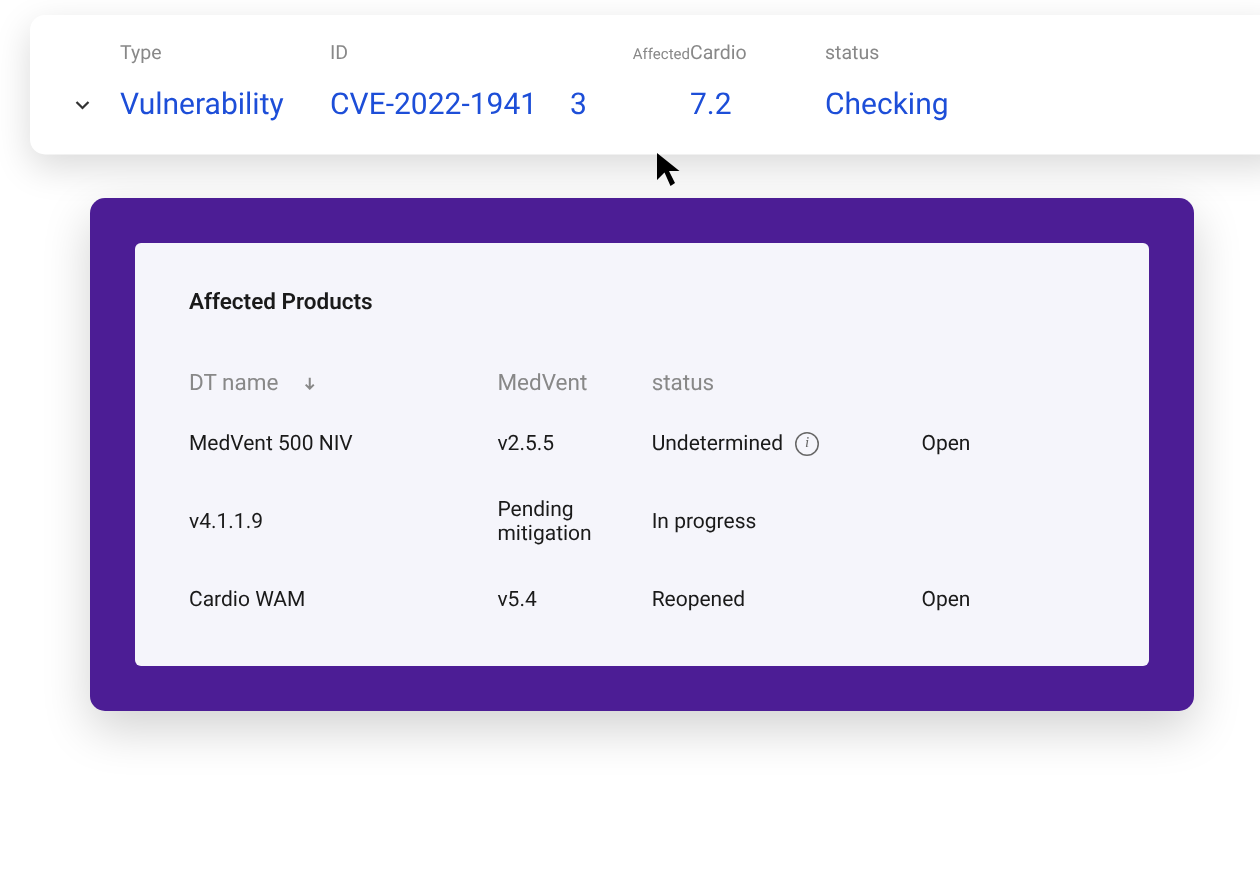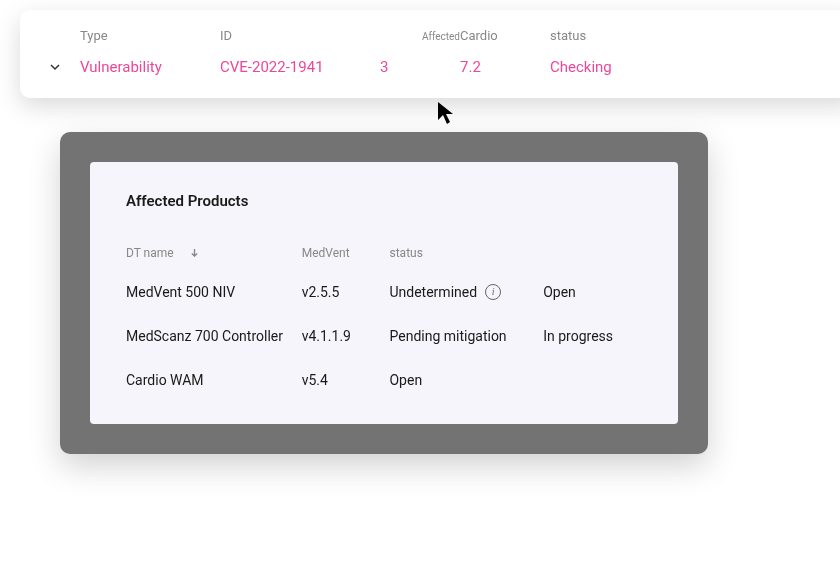--- a/index.html
+++ b/index.html
@@ -41,39 +41,39 @@
     .col-header.small {
       font-size: 10px;
       text-align: right;
     }
     .data-row {
       display: grid;
       grid-template-columns: 30px 140px 160px 80px 90px 1fr;
       align-items: center;
     }
     .data-cell {
-      font-size: 15px;
-      color: #ec4899;
+      font-size: 20px;
+      color: #1d4ed8;
       font-weight: 400;
     }
     .chevron {
       display: inline-block;
       cursor: pointer;
     }
     .chevron svg {
       width: 10px;
       height: 10px;
       stroke: #333;
     }
     .детаил-card {
       position: absolute;
       top: 132px;
       left: 60px;
-      width: 648px;
-      background: #737373;
+      width: 736px;
+      background: #4c1d95;
       border-radius: 10px;
       box-shadow: 0 12px 32px rgba(0,0,0,0.18);
       padding: 30px;
     }
     .detail-inner {
       background: #f5f5fb;
       border-radius: 4px;
       padding: 30px 36px 36px 36px;
     }
     .detail-title {
@@ -81,21 +81,21 @@
       font-weight: 600;
       color: #1a1a1a;
       margin-bottom: 36px;
     }
     .detail-header-row {
       display: grid;
       grid-template-columns: 1.6fr 0.8fr 1.4fr 0.9fr;
       margin-bottom: 24px;
     }
     .detail-col-header {
-      font-size: 12px;
+      font-size: 15px;
       color: #888;
       font-weight: 400;
       display: flex;
       align-items: center;
       gap: 16px;
     }
     .sort-arrow svg {
       width: 9px;
       height: 9px;
       stroke: #888;
@@ -193,27 +193,29 @@
         <div class="detail-data-row">
           <div class="detail-cell">MedVent 500 NIV</div>
           <div class="detail-cell">v2.5.5</div>
           <div class="detail-cell">
             <span>Undetermined</span>
             <span class="info-icon">i</span>
           </div>
           <div class="detail-cell">Open</div>
         </div>
         <div class="detail-data-row">
-          <div class="detail-cell">MedScanz 700 Controller</div>
           <div class="detail-cell">v4.1.1.9</div>
           <div class="detail-cell">
             <span>Pending mitigation</span>
           </div>
           <div class="detail-cell">In progress</div>
         </div>
         <div class="detail-data-row">
           <div class="detail-cell">Cardio WAM</div>
           <div class="detail-cell">v5.4</div>
+          <div class="detail-cell">
+            <span>Reopened</span>
+          </div>
           <div class="detail-cell">Open</div>
         </div>
       </div>
   </div>
 </div>
 
 </body></html>

